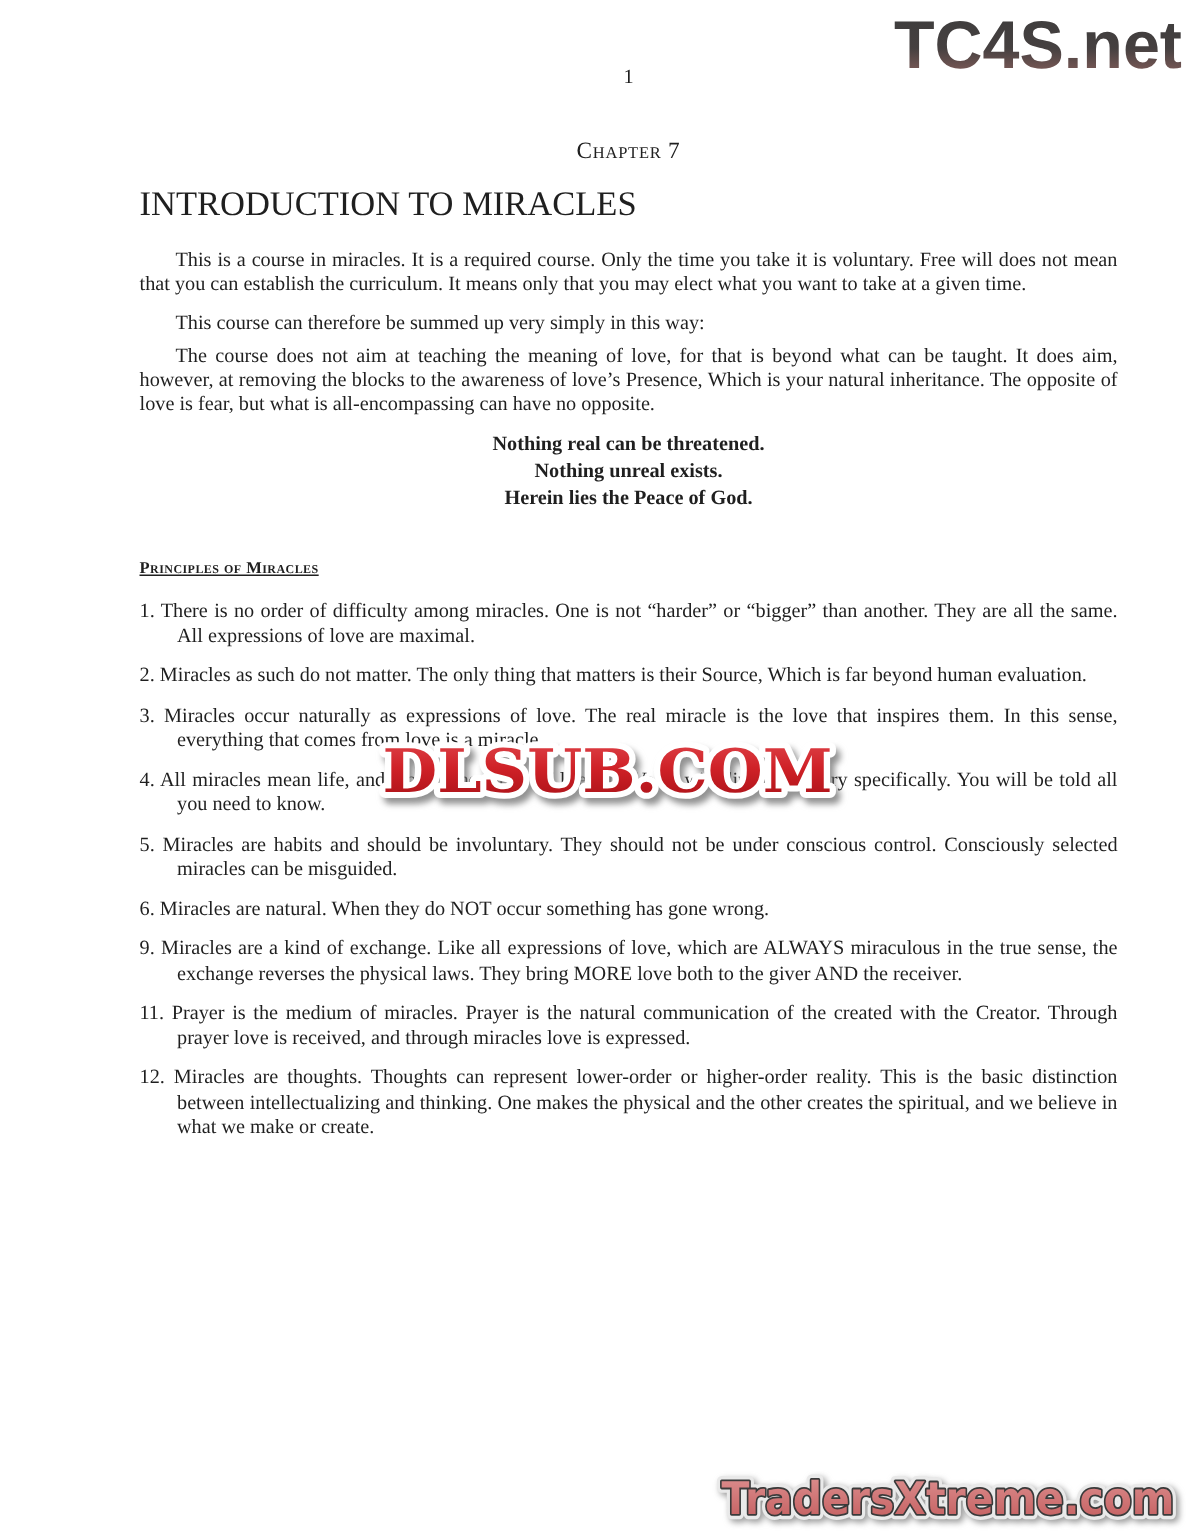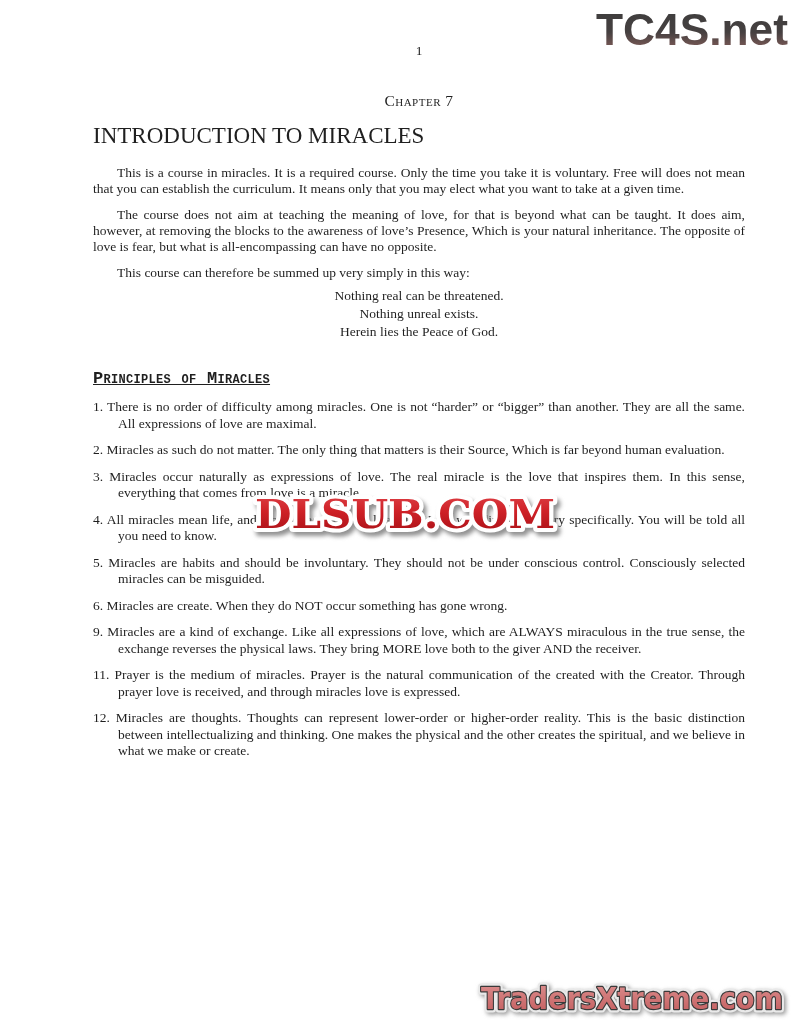--- a/index.html
+++ b/index.html
@@ -12,24 +12,24 @@
     font-size:13.5px; line-height:16px;
   }
   .page-number { text-align:center; margin:0 0 33px 0; }
   .chapter {
     text-align:center; font-variant:small-caps; font-size:15.5px;
     line-height:18px; letter-spacing:0.5px; margin:0 0 16px 0;
   }
   .doc-title { text-align:left; font-size:23px; line-height:20px; margin:0 0 19px 0; }
   p.body-para { margin:0 0 10px 0; text-align:justify; text-indent:24px; }
   p.no-bottom { margin-bottom:6px; }
-  .verse { text-align:center; line-height:18px; margin:0 0 30px 0; }
+  .verse { text-align:center; line-height:18px; margin:0 0 30px 0;font-weight:bold; }
   .section-heading {
     font-weight:bold; font-variant:small-caps; text-decoration:underline;
-    font-size:17px; letter-spacing:0.3px; margin:0 0 12px 0;font-family:Liberation Mono, monospace;
+    font-size:11px; letter-spacing:0.3px; margin:0 0 12px 0;
   }
   .principles { line-height:16.5px; }
   .principle {
     margin:0 0 10px 0; text-align:justify;
     padding-left:25px; text-indent:-25px;font-family:Liberation Serif, serif;
   }
   .wm { position:absolute; }
   #wm-tc4s { top:2px; right:0; }
   #wm-dlsub {
     top:486px; left:247px;
@@ -60,23 +60,23 @@
   <div class="content">
 
     <div class="page-number">1</div>
 
     <div class="chapter">Chapter 7</div>
 
     <div class="doc-title">INTRODUCTION TO MIRACLES</div>
 
     <p class="body-para">This is a course in miracles. It is a required course. Only the time you take it is voluntary. Free will does not mean that you can establish the curriculum. It means only that you may elect what you want to take at a given time.</p>
 
+    <p class="body-para no-bottom">This course can therefore be summed up very simply in this way:</p>
+
     <p class="body-para">The course does not aim at teaching the meaning of love, for that is beyond what can be taught. It does aim, however, at removing the blocks to the awareness of love’s Presence, Which is your natural inheritance. The opposite of love is fear, but what is all-encompassing can have no opposite.</p>
-
-    <p class="body-para no-bottom">This course can therefore be summed up very simply in this way:</p>
 
     <div class="verse">
       <div>Nothing real can be threatened.</div>
       <div>Nothing unreal exists.</div>
       <div>Herein lies the Peace of God.</div>
     </div>
 
     <div class="section-heading">Principles of Miracles</div>
 
     <div class="principles">
@@ -95,21 +95,21 @@
       <div class="principle">
         <span>4.</span>
         <span>All miracles mean life, and God is the Giver of life. His Voice will direct you very specifically. You will be told all you need to know.</span>
       </div>
       <div class="principle">
         <span>5.</span>
         <span>Miracles are habits and should be involuntary. They should not be under conscious control. Consciously selected miracles can be misguided.</span>
       </div>
       <div class="principle">
         <span>6.</span>
-        <span>Miracles are create. When they do NOT occur something has gone wrong.</span>
+        <span>Miracles are natural. When they do NOT occur something has gone wrong.</span>
       </div>
       <div class="principle">
         <span>9.</span>
         <span>Miracles are a kind of exchange. Like all expressions of love, which are ALWAYS miraculous in the true sense, the exchange reverses the physical laws. They bring MORE love both to the giver AND the receiver.</span>
       </div>
       <div class="principle">
         <span>11.</span>
         <span>Prayer is the medium of miracles. Prayer is the natural communication of the created with the Creator. Through prayer love is received, and through miracles love is expressed.</span>
       </div>
       <div class="principle">

